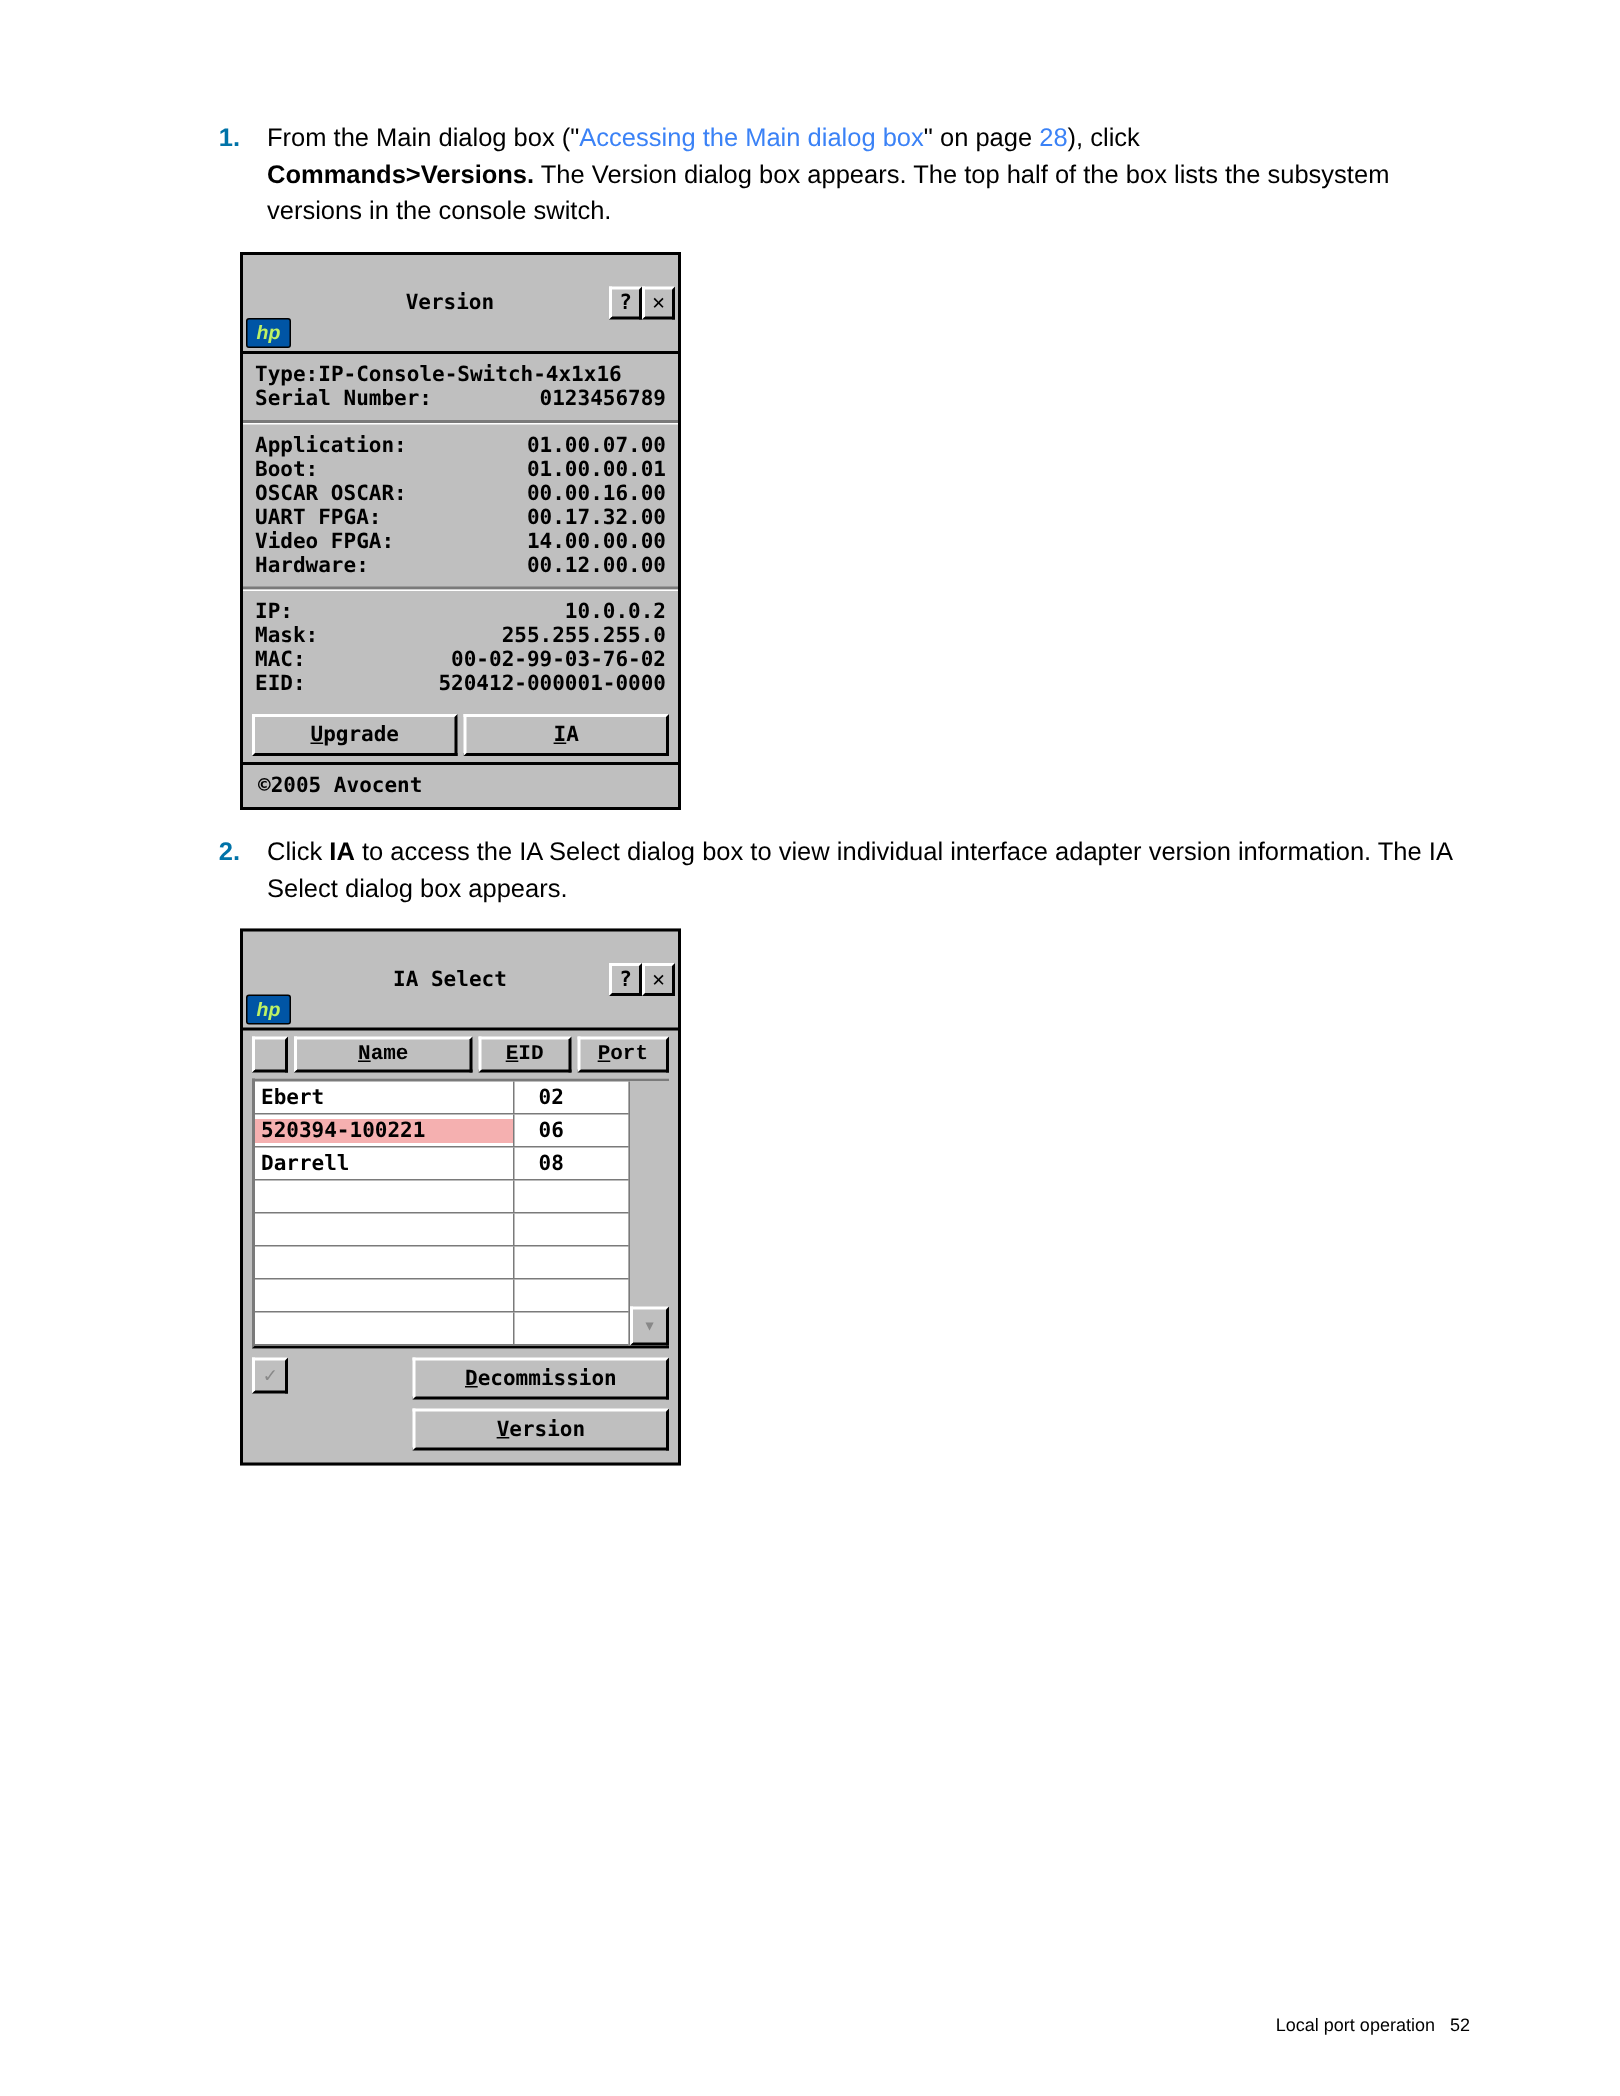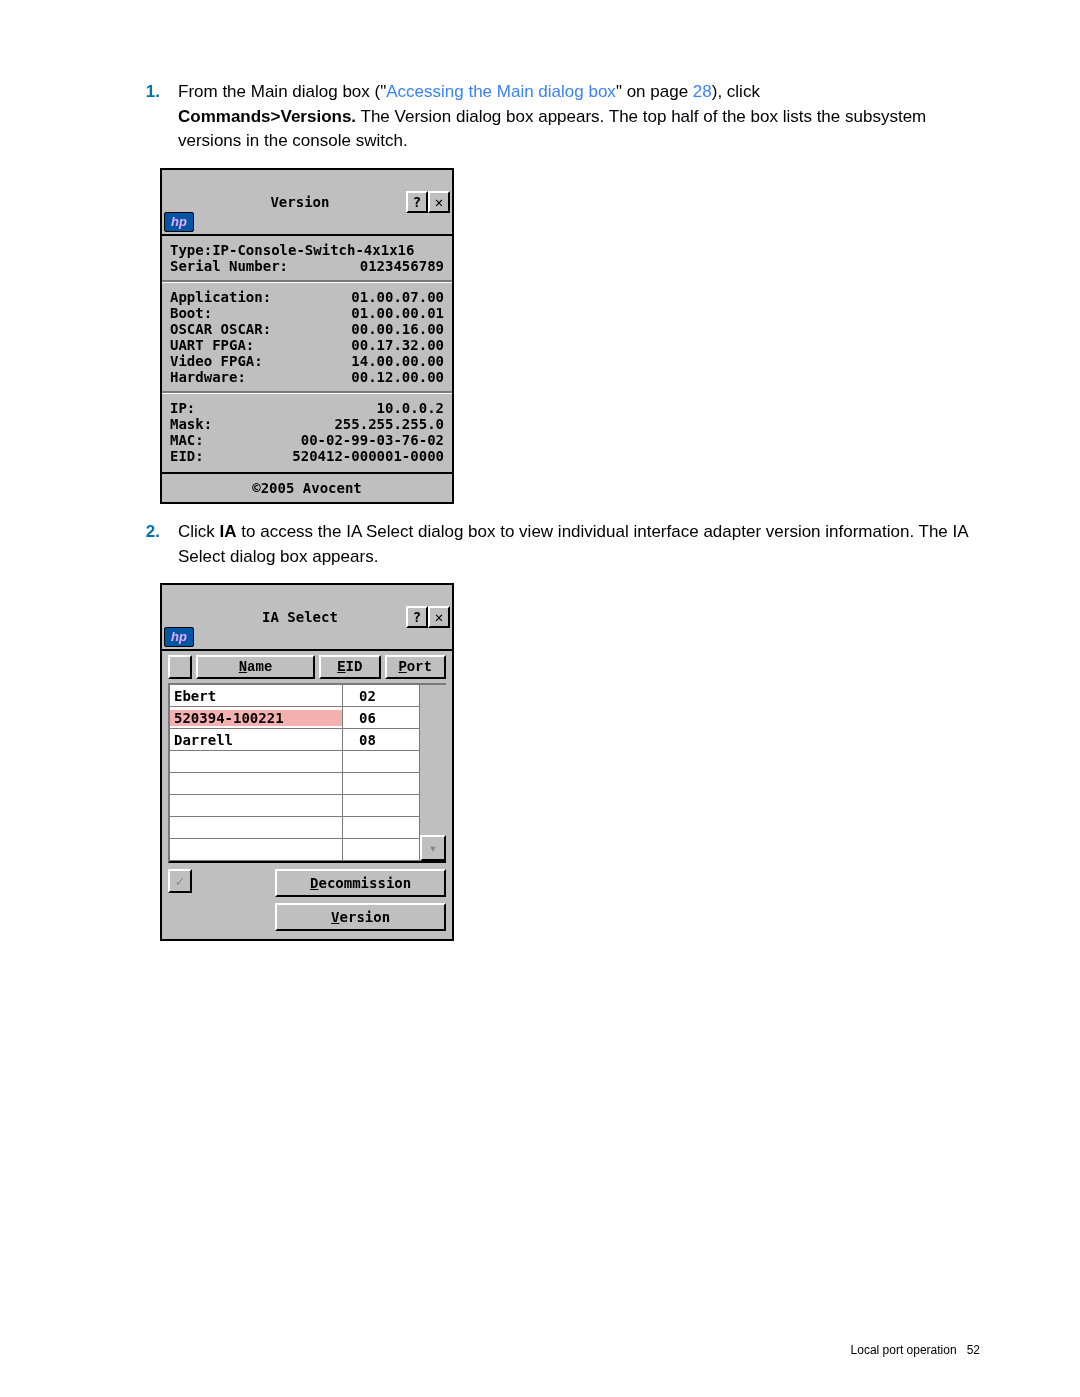--- a/index.html
+++ b/index.html
@@ -49,21 +49,21 @@
     position: relative;
   }
   .titlebar {
     display: flex;
     align-items: center;
     border-bottom: 2px solid #000;
     padding: 2px;
   }
   .logo {
     background: #0055a5;
-    color: #f0abfc;
+    color: #bef264;
     padding: 1px 6px 2px 6px;
     font-family: Arial, sans-serif;
     font-style: italic;
     font-weight: bold;
     font-size: 13px;
     border: 1px solid #000;
     border-radius: 2px;
     margin-top: 40px;
   }
   .title-text {
@@ -95,21 +95,21 @@
     padding: 4px 0;
     font-family: "Lucida Console", Monaco, monospace;
     font-weight: bold;
   }
   .dbtn .ul { text-decoration: underline; }
   .grey-btn {
     border-top-color:#888; border-left-color:#888;
     border-right-color:#fff; border-bottom-color:#fff;
     color:#888;
   }
-  .copyright { text-align:center; padding: 6px 10px 6px 10px; border-top:2px solid #000;}
+  .copyright { text-align:left; padding: 6px 10px 6px 10px; border-top:2px solid #000;}
 
   
   .ia-head { display:flex; padding: 4px 6px 4px 6px; gap:4px; }
   .hbtn {
     border: 2px solid #000;
     border-top-color:#fff; border-left-color:#fff;
     background:#bfbfbf;
     text-align:center;
     padding: 2px 0;
     font-family: Liberation Mono, monospace;
@@ -241,20 +241,24 @@
         </div>
       <div class="row">
           <span>MAC:</span>
           <span>00-02-99-03-76-02</span>
         </div>
       <div class="row">
           <span>EID:</span>
           <span>520412-000001-0000</span>
         </div>
     </div>
+    <div class="btn-row">
+      <div class="dbtn"><span class="ul">U</span><span>pgrade</span></div>
+      <div class="dbtn"><span class="ul">I</span><span>A</span></div>
+    </div>
     <div class="copyright">©2005 Avocent</div>
   </div>
 
   <div class="step">
     <div class="step-num">2.</div>
     <div class="step-text">
       <span>Click </span><span class="bold">IA</span><span> to access the IA Select dialog box to view individual interface adapter version information. The IA Select dialog box appears.</span>
     </div>
   </div>
 

